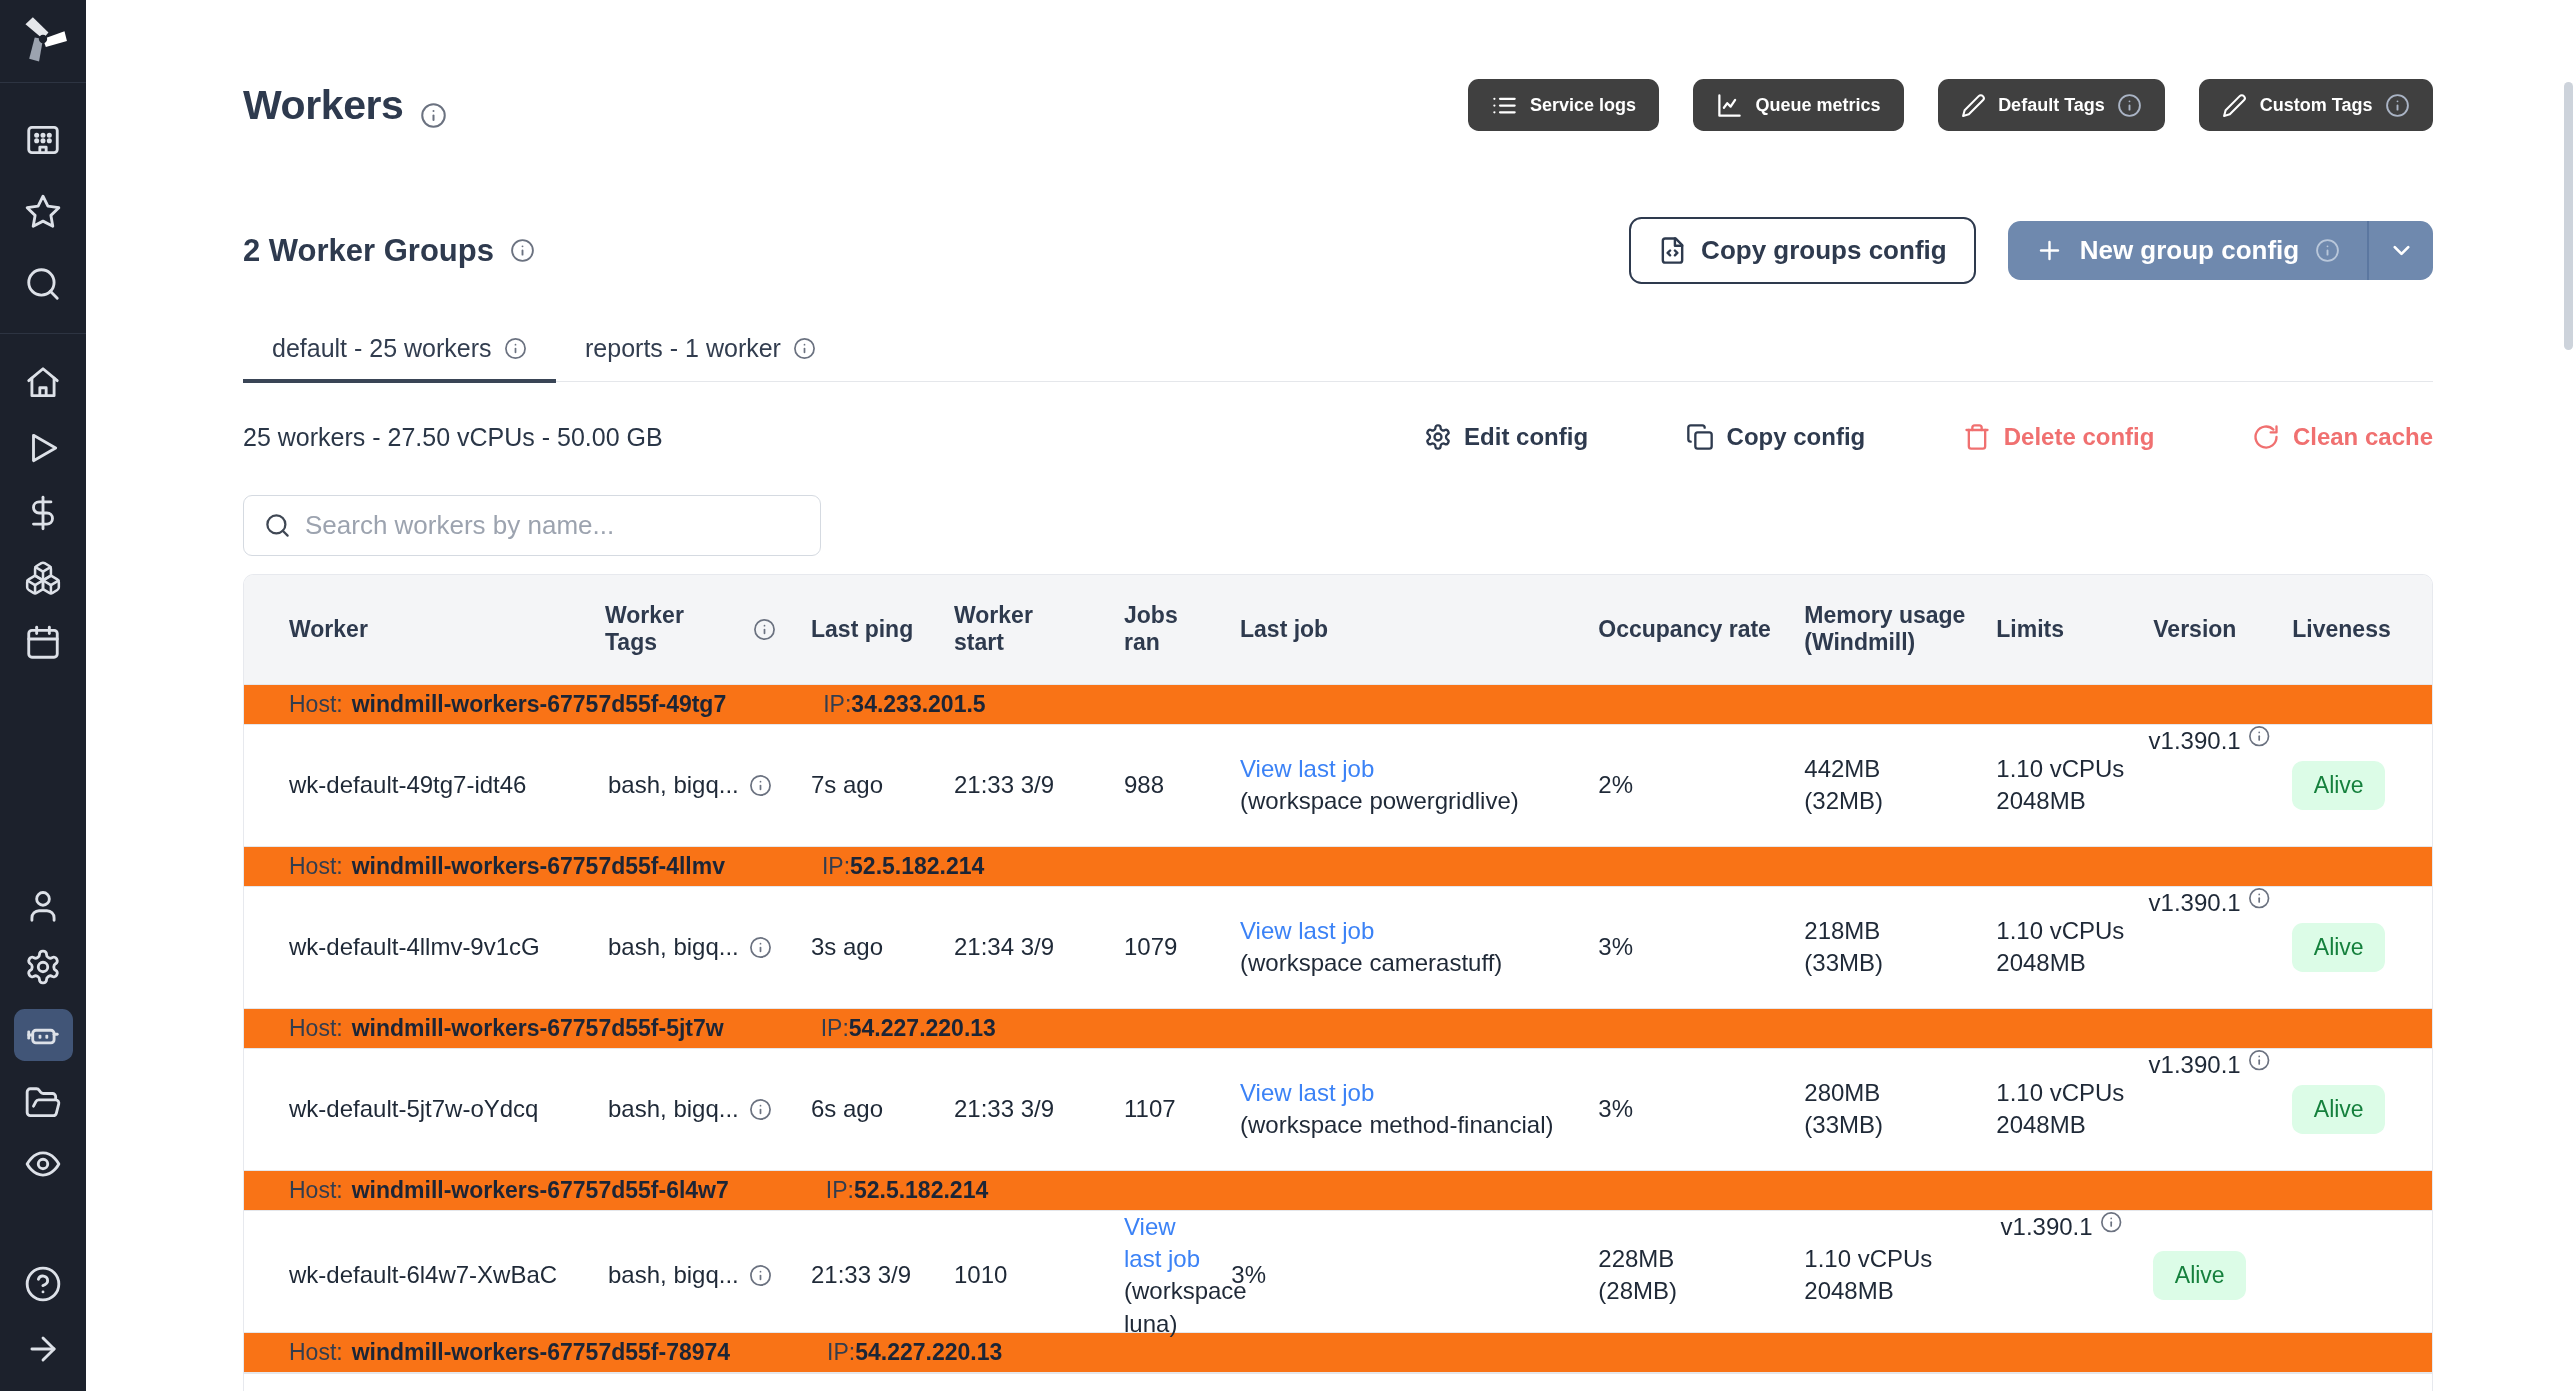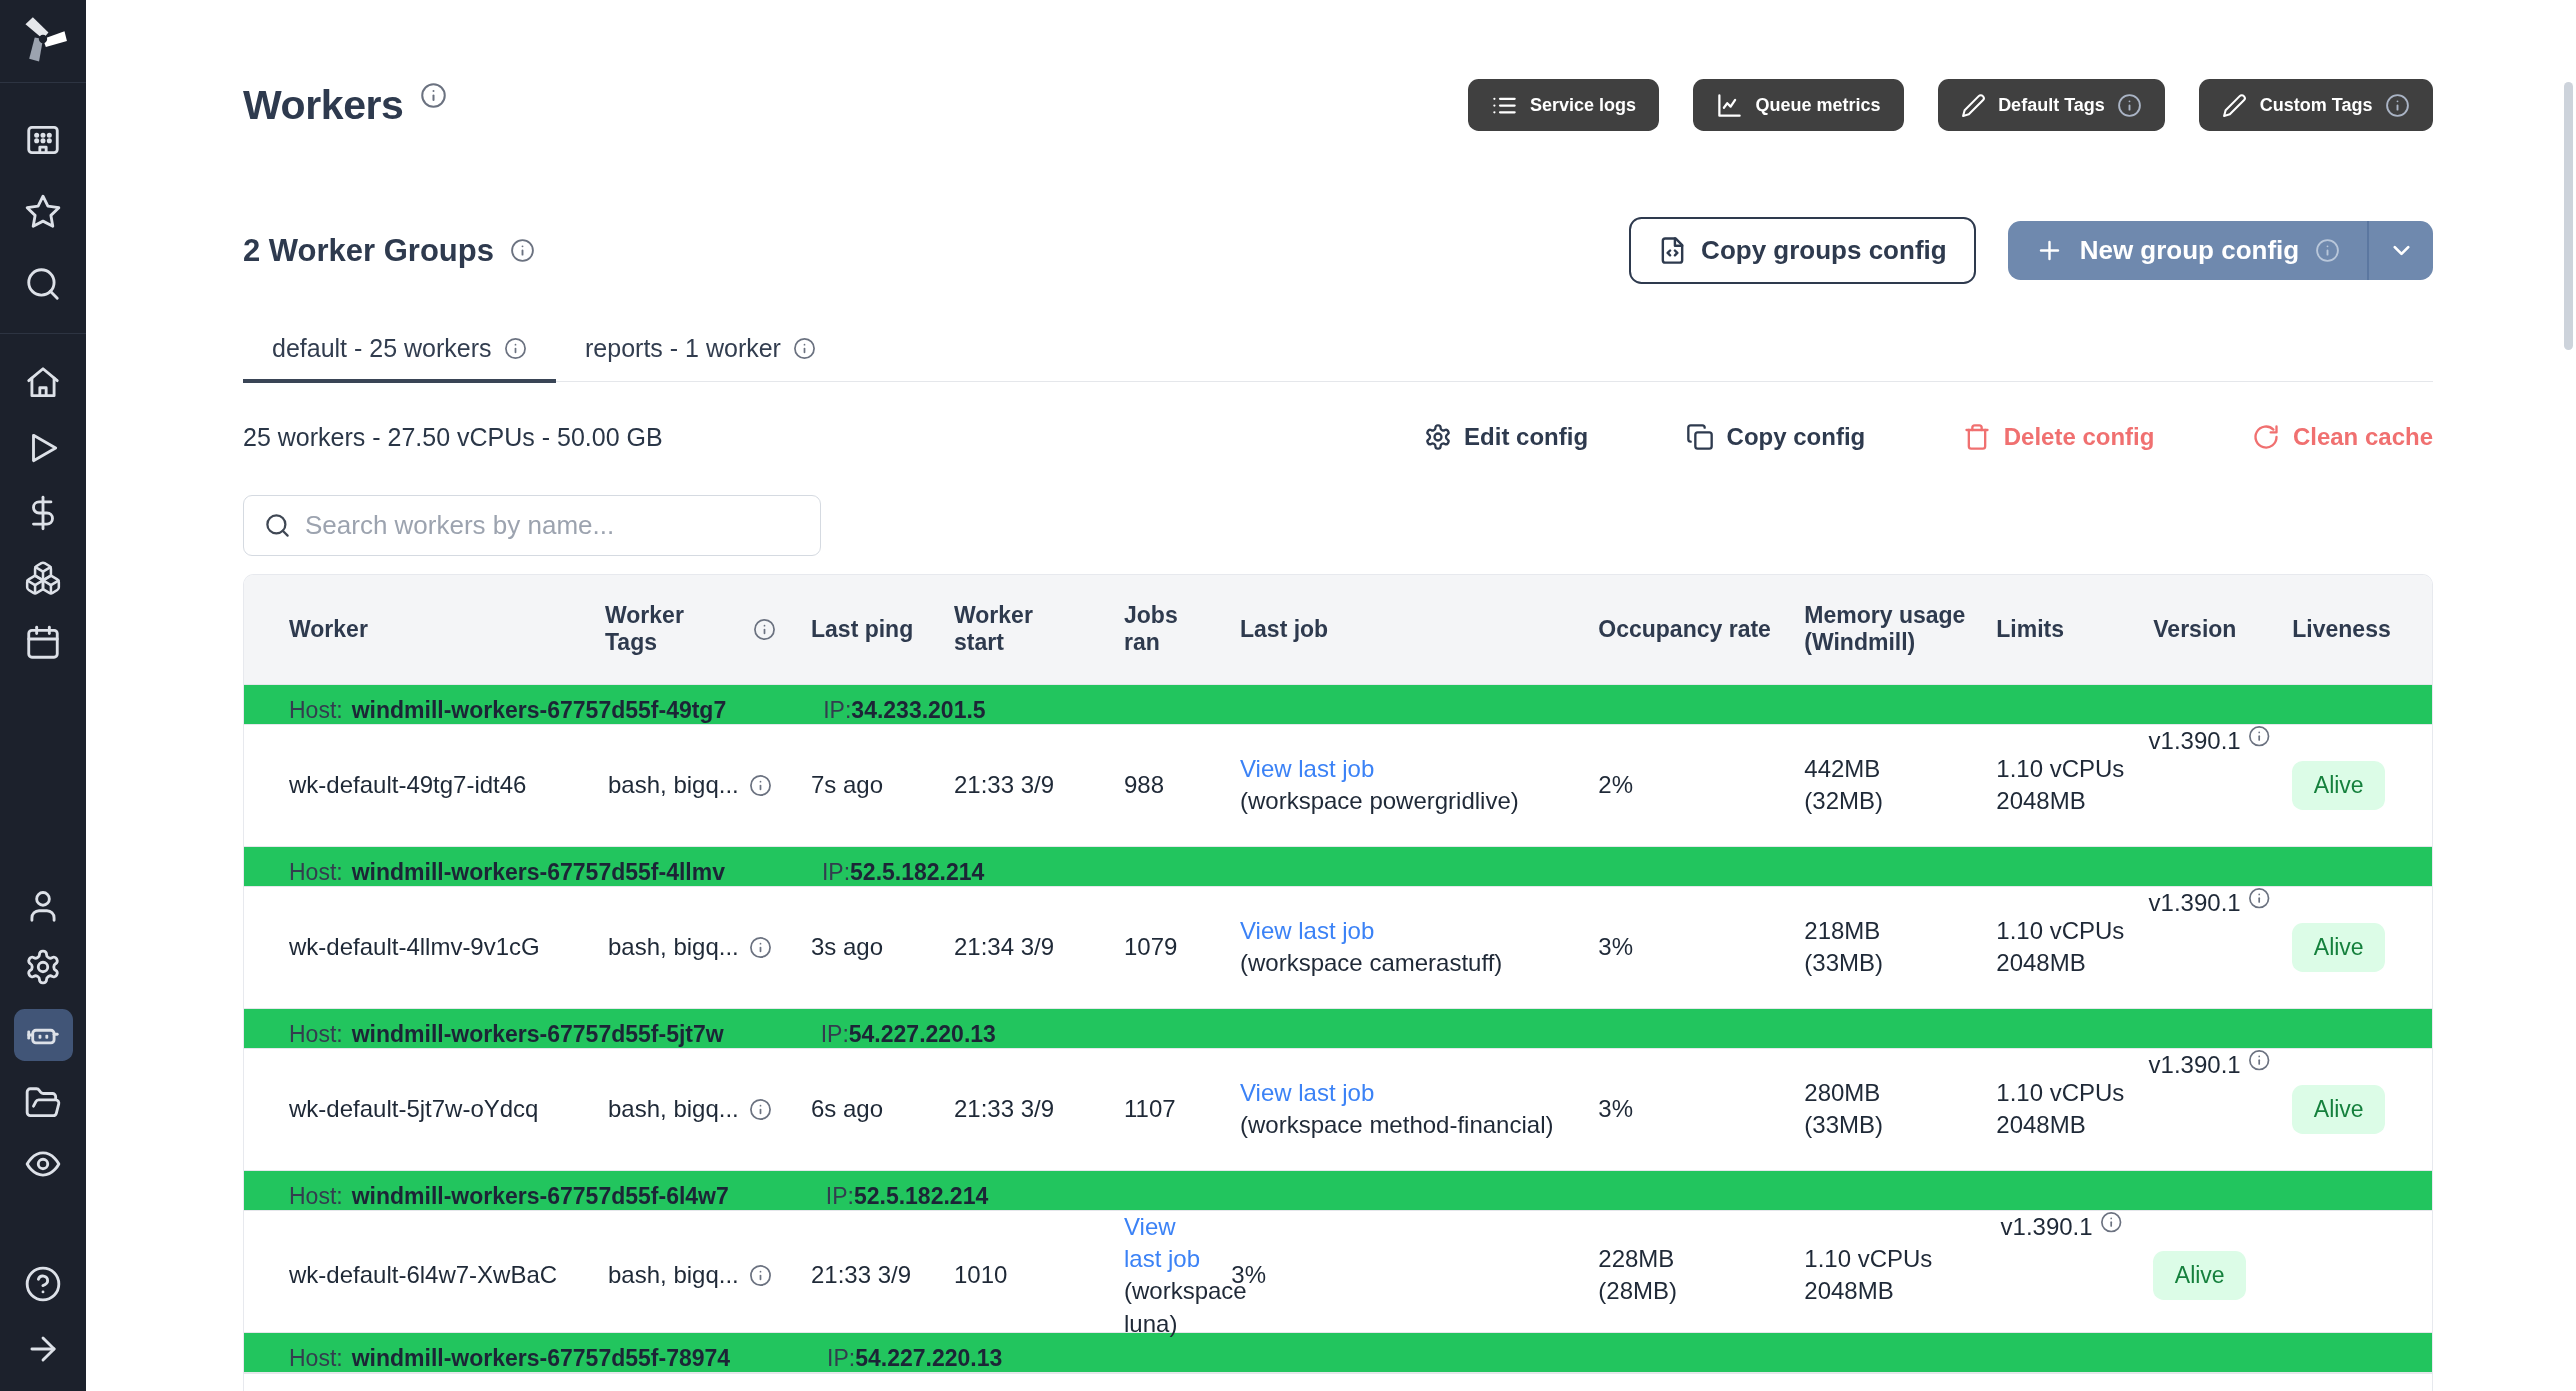--- a/index.html
+++ b/index.html
@@ -21,21 +21,21 @@
   .groupD { margin-top:82px; display:flex; flex-direction:column; gap:27px; align-items:center; }
   .sb-selected { width:59px; height:52px; background:#415577; border-radius:10.7px;
     display:flex; align-items:center; justify-content:center; }
 
   
   .main { margin-left:86px; padding:0 143px 0 157px; }
   .icon-info { color:#6b7280; flex:0 0 auto; }
   .icon-info svg { display:block; }
 
   .title-row { margin-top:79px; display:flex; align-items:center; justify-content:space-between; }
-  .page-title-wrap { display:flex; align-items:flex-start; gap:16px; }
+  .page-title-wrap { display:flex; align-items:flex-end; gap:16px; }
   .page-title { font-size:41px; font-weight:700; color:#2e3a4e; letter-spacing:-0.4px; }
   .top-buttons { display:flex; gap:34px; }
   .btn-dark { height:52px; background:#404040; color:#ffffff; border:none; border-radius:10.7px;
     display:flex; align-items:center; gap:12.5px; padding:0 23px; font-size:18px; font-weight:700;
     font-family:inherit; cursor:pointer; }
   .btn-dark .icon-info { color:#aab4c5; }
 
   .groups-row { margin-top:86px; display:flex; align-items:center; justify-content:space-between; }
   .groups-heading-wrap { display:flex; align-items:center; gap:16px; }
   .groups-heading { font-size:31px; font-weight:700; color:#2e3a4e; }
@@ -74,22 +74,22 @@
 
   
   .table { margin-top:18px; border:0.9px solid #e7e9ee; border-bottom:none; border-radius:10.7px 10.7px 0 0; overflow:hidden; }
   .grid { display:grid; grid-template-columns:338px 206px 143px 170px 116px 367px 206px 192px 157px 139px 1fr; }
   .cell { padding-left:23px; padding-right:12.5px; display:flex; flex-direction:column; justify-content:center; }
   .cell.cr { padding-left:14.3px; }
   .cell.first { padding-left:45px; }
   .thead { background:#f4f5f7; height:109px; }
   .th { font-size:23px; font-weight:700; color:#2e3a4e; }
   .th-flex { flex-direction:row; align-items:center; gap:10.7px; }
-  .host-row { height:41px; background:#22c55e; border-top:0.9px solid #e5e7eb; border-bottom:0.9px solid #e5e7eb;
-    display:flex; align-items:flex-end; padding-left:45px; font-size:23px; color:#333d4e; }
+  .host-row { height:41px; background:#f97316; border-top:0.9px solid #e5e7eb; border-bottom:0.9px solid #e5e7eb;
+    display:flex; align-items:center; padding-left:45px; font-size:23px; color:#333d4e; }
   .host-row .host-name { font-weight:700; color:#1c2536; margin-left:9px; }
   .host-row .ip-wrap { margin-left:97px; }
   .host-row .ip { font-weight:700; color:#1c2536; }
   .worker-row { height:121px; background:#ffffff; font-size:24px; color:#1f2937; }
   .worker-row .cell { line-height:1.35; }
   .tags-cell { flex-direction:row !important; align-items:center; gap:10.7px; }
   .link { color:#3b82f6; cursor:pointer; }
   .ws-line { color:#1f2937; }
   .version-cell { flex-direction:row !important; align-items:flex-start; gap:7.2px; }
   .badge-alive { display:inline-block; background:#dcfce7; color:#15803d; font-weight:400; font-size:23px;

